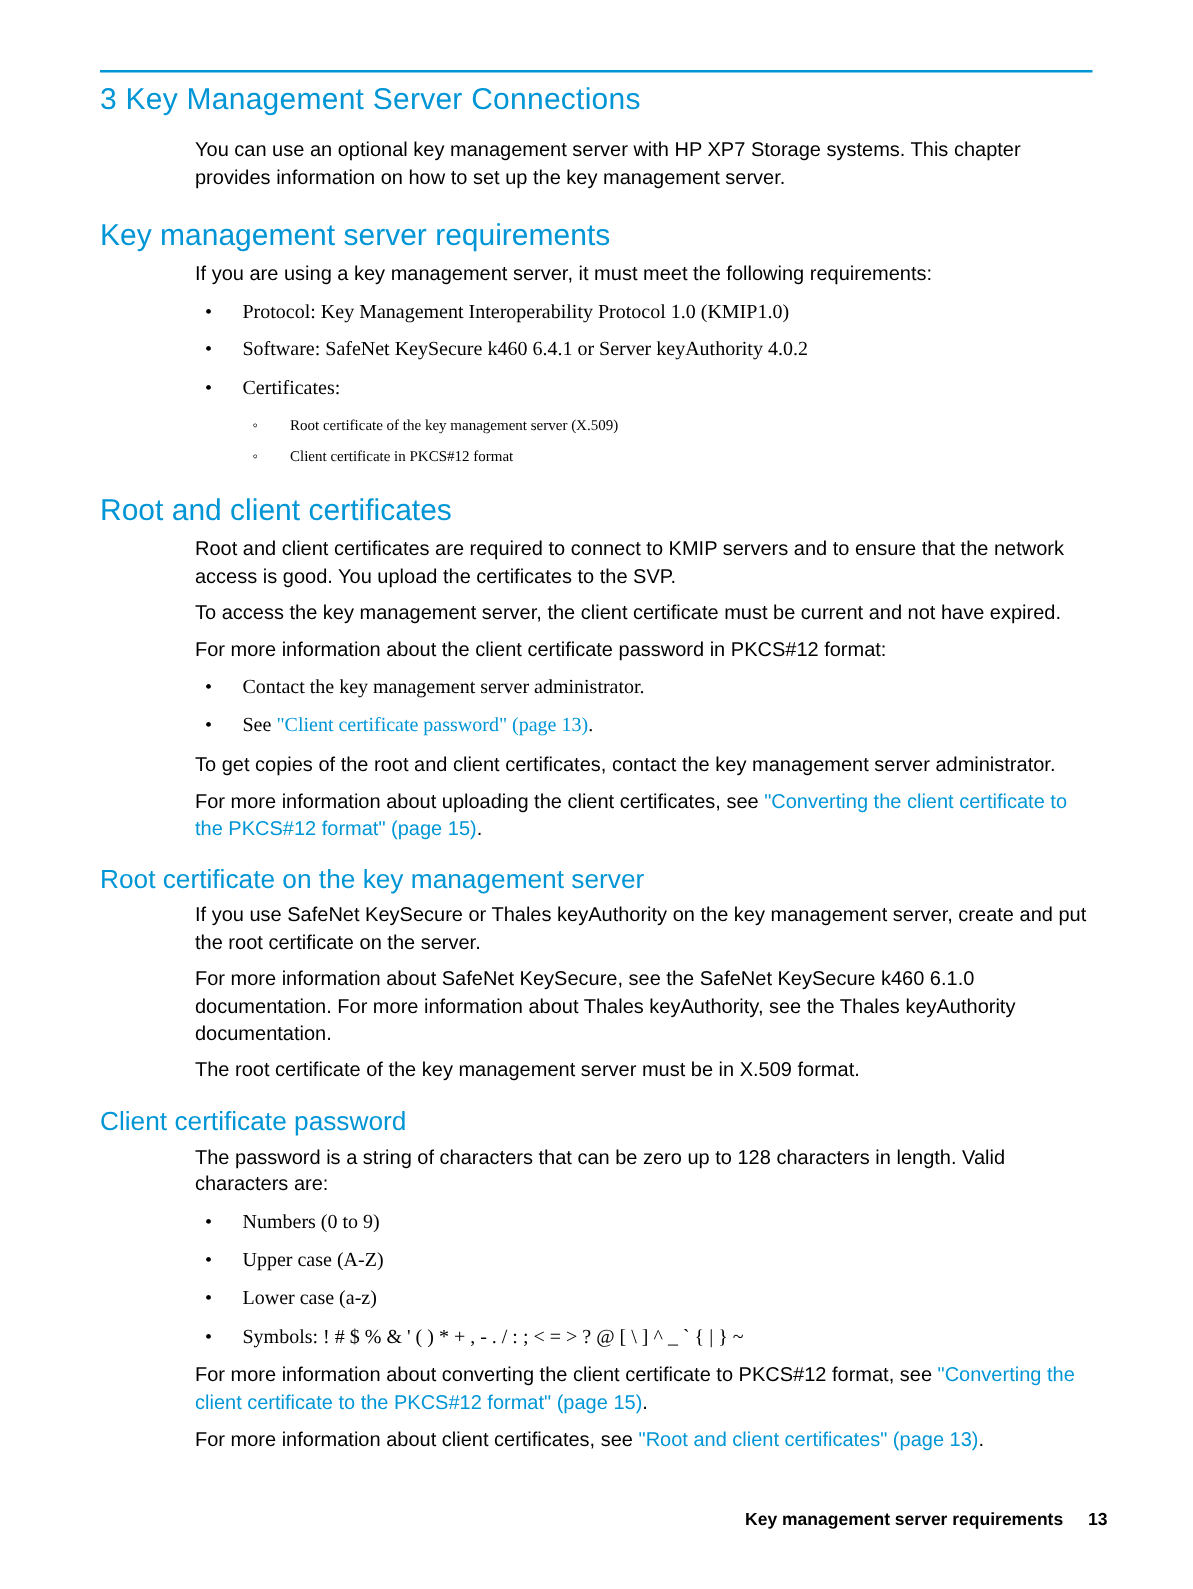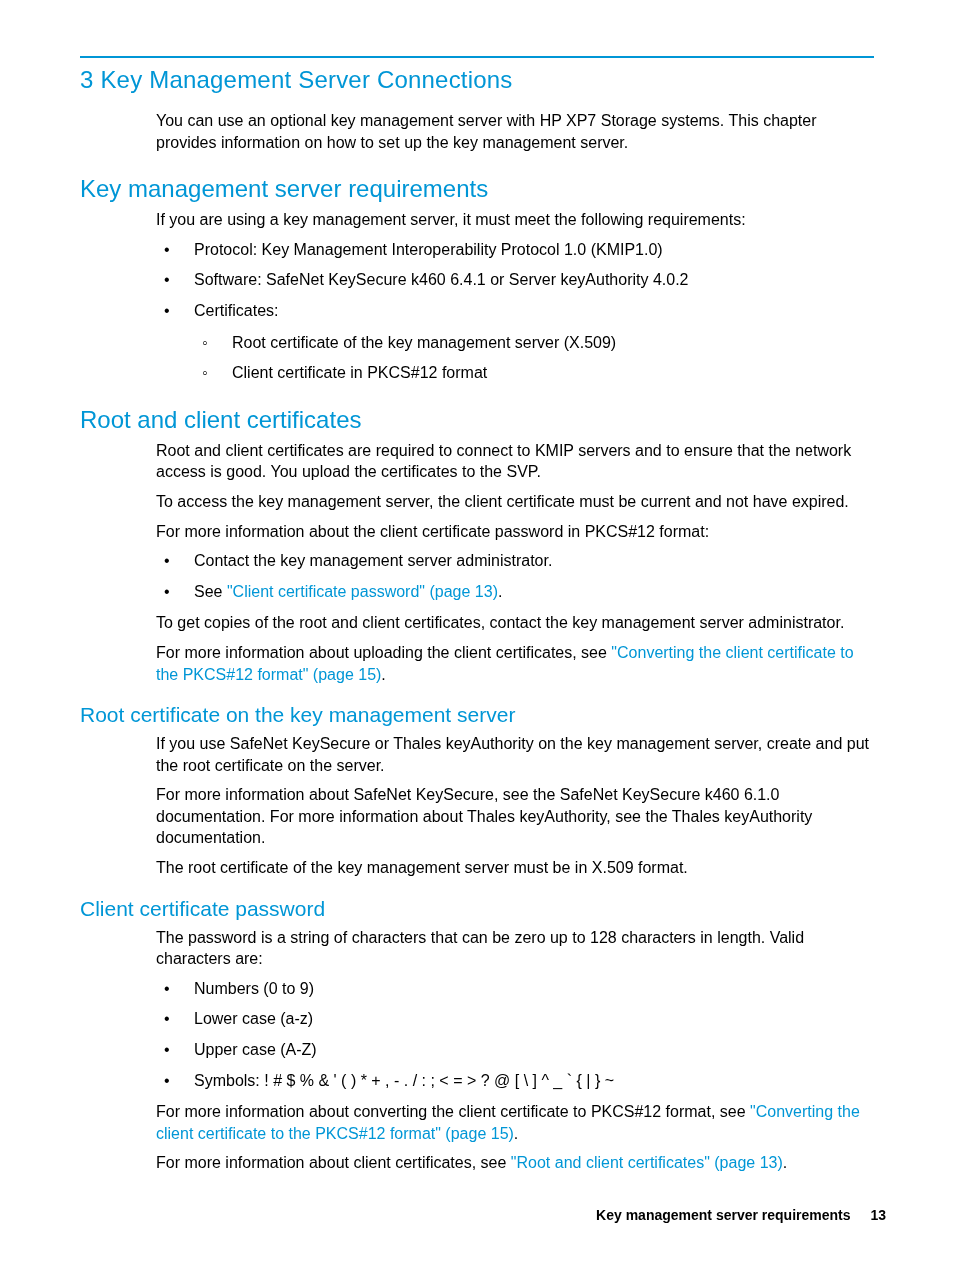--- a/index.html
+++ b/index.html
@@ -53,36 +53,37 @@
     list-style: none;
     margin: 6px 0 10px 0;
   }
   ul.bullets > li {
     position: relative;
     padding-left: 38px;
     font-size: 16px;
     font-weight: 300;
     line-height: 1.35;
     margin-bottom: 9px;
+    font-family: Liberation Serif, serif;
   }
   ul.bullets > li::before {
     content: "•";
     position: absolute;
     left: 8px;
     top: 0;
     color: #000;
   }
   ul.sub {
     list-style: none;
     margin: 10px 0 0 0;
   }
   ul.sub > li {
     position: relative;
     padding-left: 38px;
-    font-size: 16px;
+    font-size: 12px;
     font-weight: 300;
     line-height: 1.35;
     margin-bottom: 9px;
   }
   ul.sub > li::before {
     content: "◦";
     position: absolute;
     left: 8px;
     top: 0;
     color: #000;
@@ -153,22 +154,22 @@
     <p class="p">If you use SafeNet KeySecure or Thales keyAuthority on the key management server, create and put the root certificate on the server.</p>
     <p class="p">For more information about SafeNet KeySecure, see the SafeNet KeySecure k460 6.1.0 documentation. For more information about Thales keyAuthority, see the Thales keyAuthority documentation.</p>
     <p class="p">The root certificate of the key management server must be in X.509 format.</p>
   </div>
 
   <h3 class="h3">Client certificate password</h3>
   <div class="body-block">
     <p class="p">The password is a string of characters that can be zero up to 128 characters in length. Valid characters are:</p>
     <ul class="bullets">
       <li>Numbers (0 to 9)</li>
+      <li>Upper case (A-Z)</li>
       <li>Lower case (a-z)</li>
-      <li>Upper case (A-Z)</li>
       <li>Symbols: ! # $ % &amp; ' ( ) * + , - . / : ; &lt; = &gt; ? @ [ \ ] ^ _ ` { | } ~</li>
     </ul>
     <p class="p">
       <span>For more information about converting the client certificate to PKCS#12 format, see </span><a class="link">"Converting the client certificate to the PKCS#12 format" (page 15)</a><span>.</span>
     </p>
     <p class="p">
       <span>For more information about client certificates, see </span><a class="link">"Root and client certificates" (page 13)</a><span>.</span>
     </p>
   </div>
 </div>

